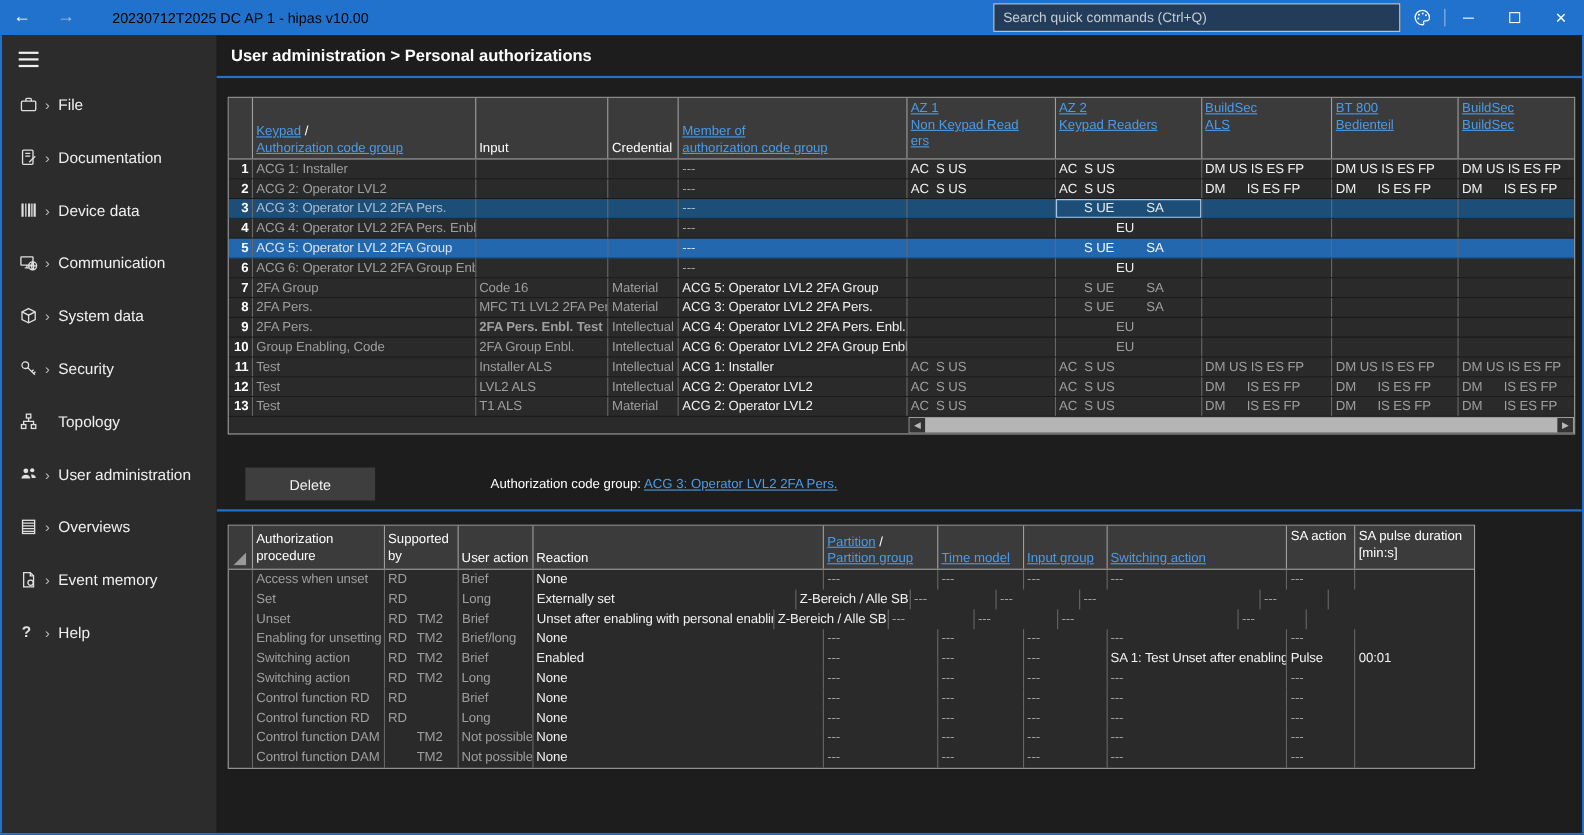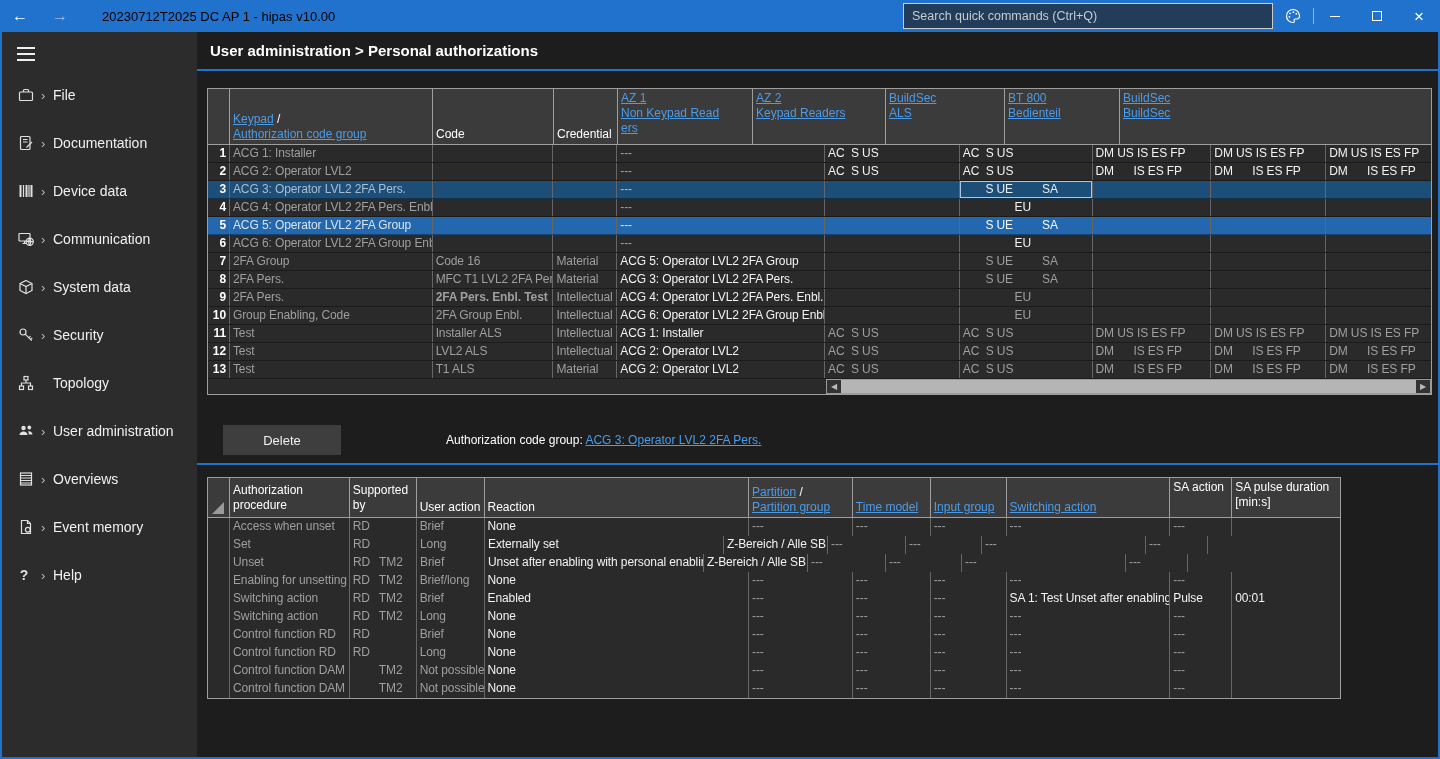--- a/index.html
+++ b/index.html
@@ -260,25 +260,29 @@
       <div class="work">
 
         <div class="gtable" id="main-table" style="width:1225px">
           <div class="trow hrow" style="height:56px">
             <div class="hc" style="width:22px"></div>
             <div class="hc" style="width:203px">
               <div><a>Keypad</a><span class="plain"> /</span></div>
               <a>Authorization code group</a>
             </div>
             <div class="hc" style="width:121px">
-                <span class="plain">Code</span>
+                <span class="plain">Input</span>
               </div>
             <div class="hc" style="width:64px">
                 <span class="plain">Credential</span>
               </div>
+            <div class="hc" style="width:208px">
+              <a>Member of</a>
+              <a>authorization code group</a>
+            </div>
             <div class="hc top" style="width:135px">
               <a>AZ 1</a>
               <a class="breakall">Non Keypad Readers</a>
             </div>
             <div class="hc top" style="width:133px">
               <a>AZ 2</a>
               <a>Keypad Readers</a>
             </div>
             <div class="hc top" style="width:119px">
               <a>BuildSec</a>

